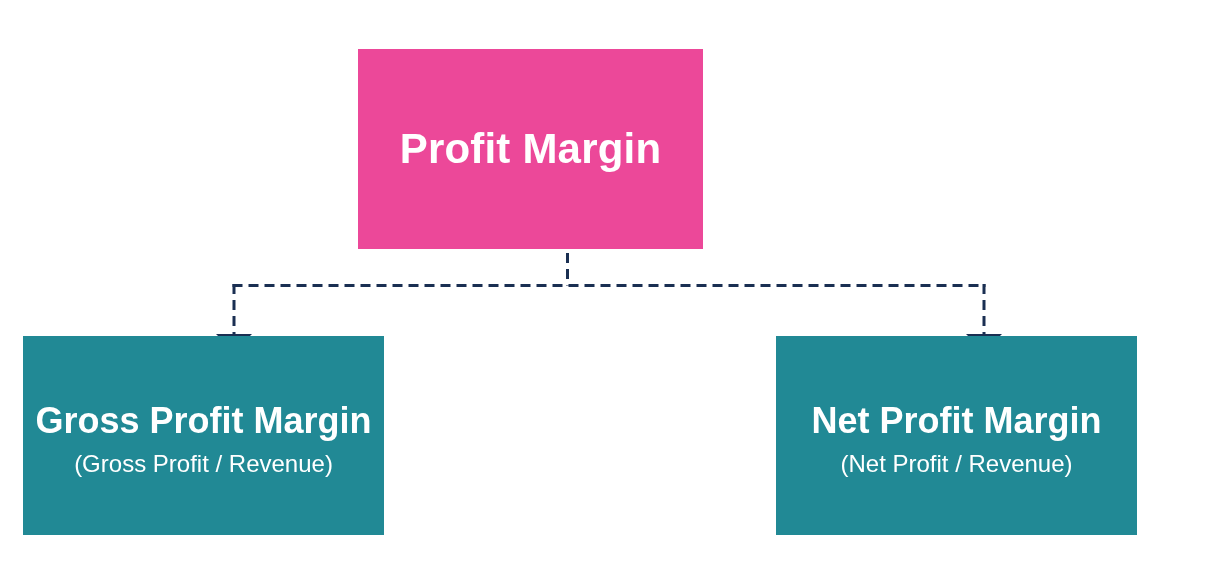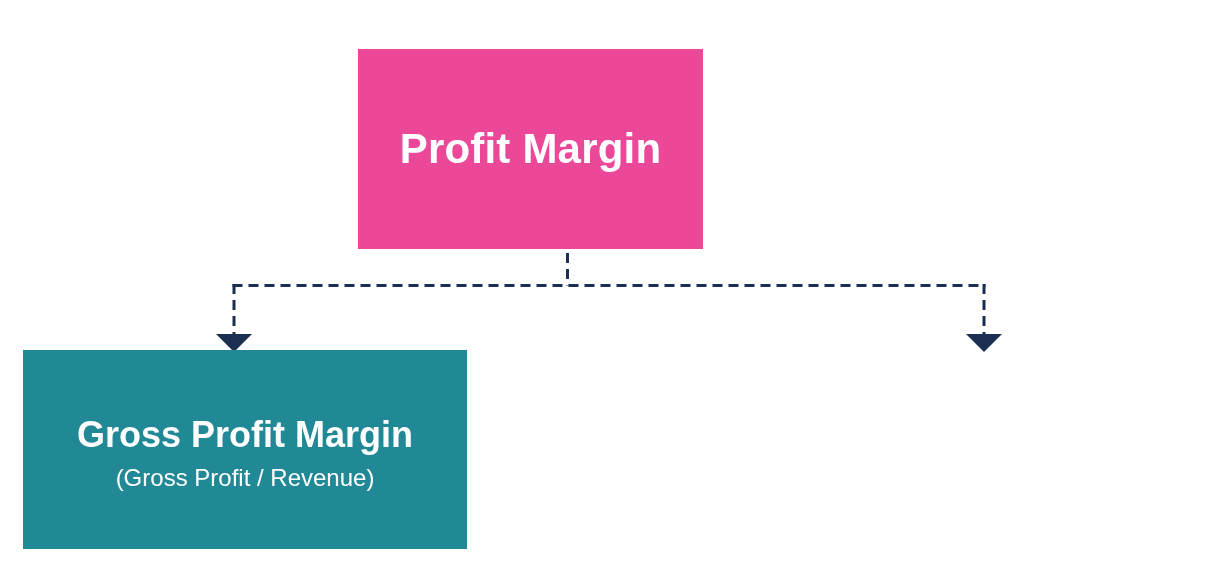--- a/index.html
+++ b/index.html
@@ -37,22 +37,22 @@
     margin-top: 28px;
   }
   .node-root .node-title {
     font-size: 42px;
     font-weight: bold;
     line-height: 1.1;
     letter-spacing: 0.2px;
   }
   .node-child {
     background: #218995;
-    top: 350px;
-    width: 444px;
+    top: 336px;
+    width: 361px;
     height: 199px;
     padding-top: 6px;
   }
   .node-child-left { left: 23px; }
   .node-child-right { left: 776px; }
   .node-child .node-title {
     font-size: 36px;
     font-weight: bold;
     line-height: 1.15;
     margin-bottom: 9px;
@@ -96,14 +96,18 @@
 
   <div class="node node-root">
     <div class="node-title">Profit Margin</div>
   </div>
 
   <div class="node node-child node-child-left">
     <div class="node-title">Gross Profit Margin</div>
     <div class="node-subtitle">(Gross Profit / Revenue)</div>
   </div>
 
+  <div class="node node-child node-child-right">
+    <div class="node-title">Net Profit Margin</div>
+    <div class="node-subtitle">(Net Profit / Revenue)</div>
+  </div>
 
 </div>
 
 </body></html>

